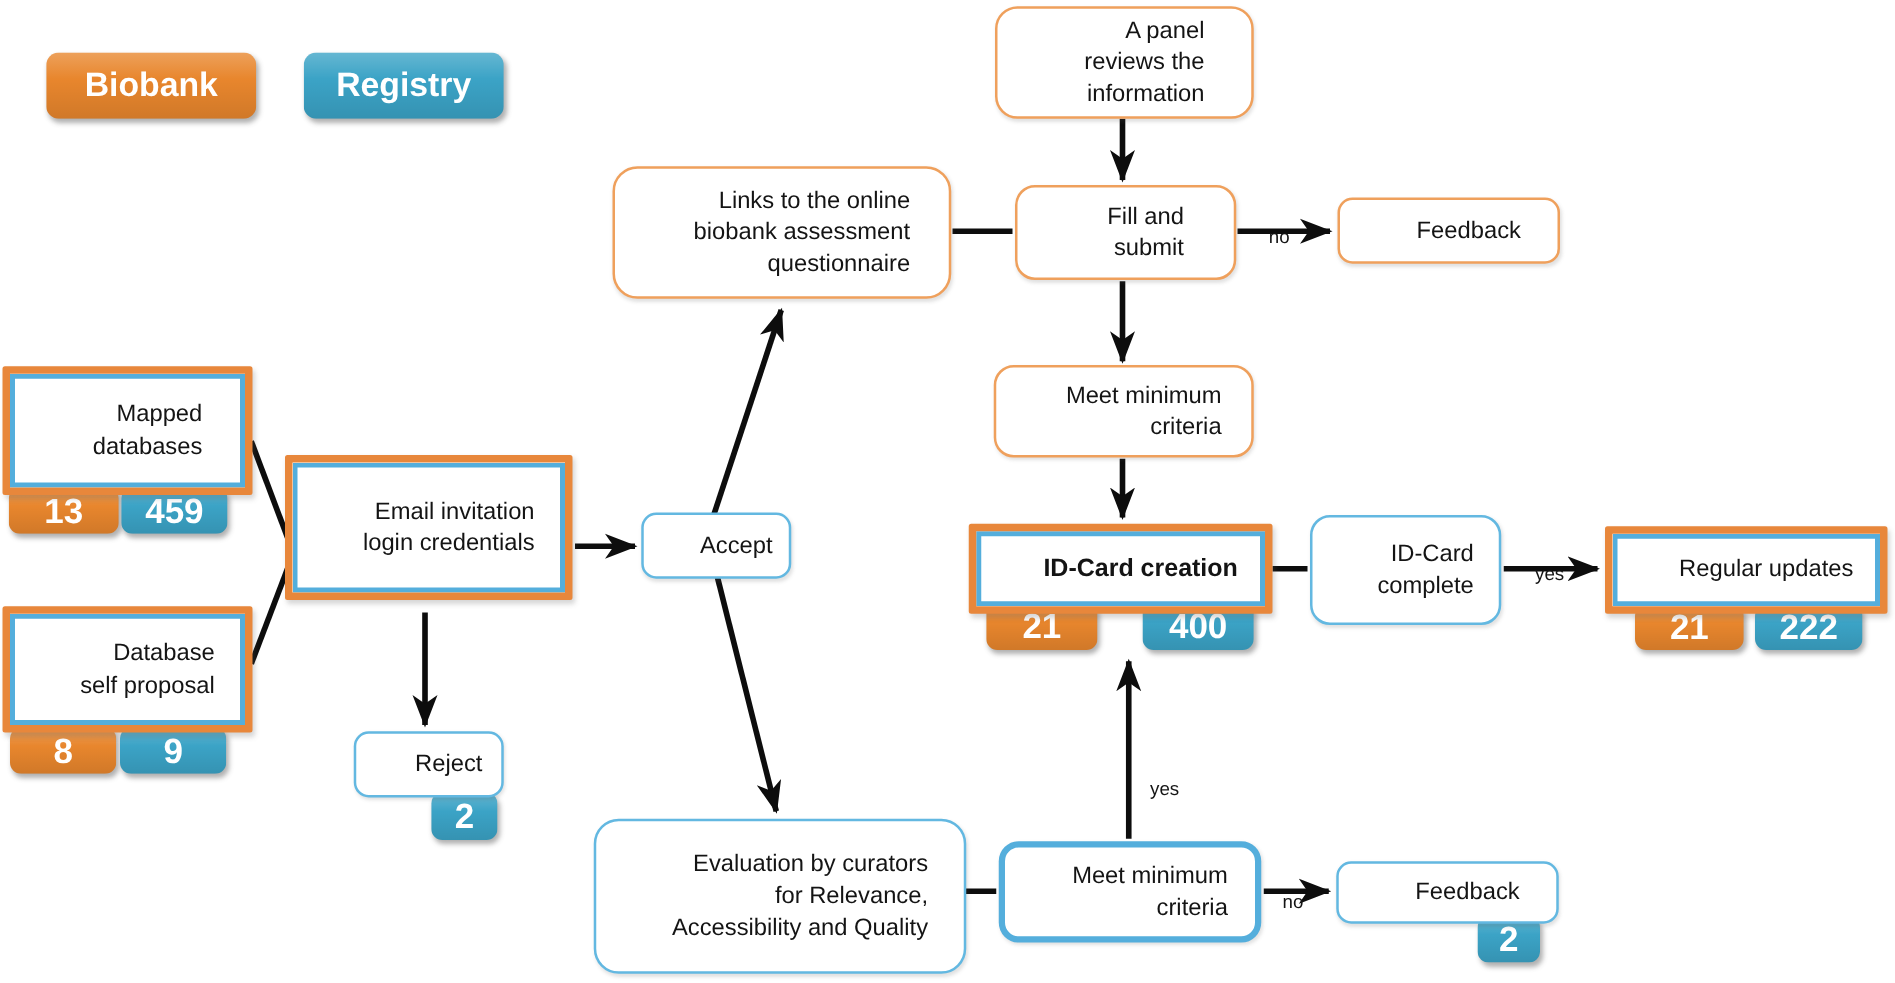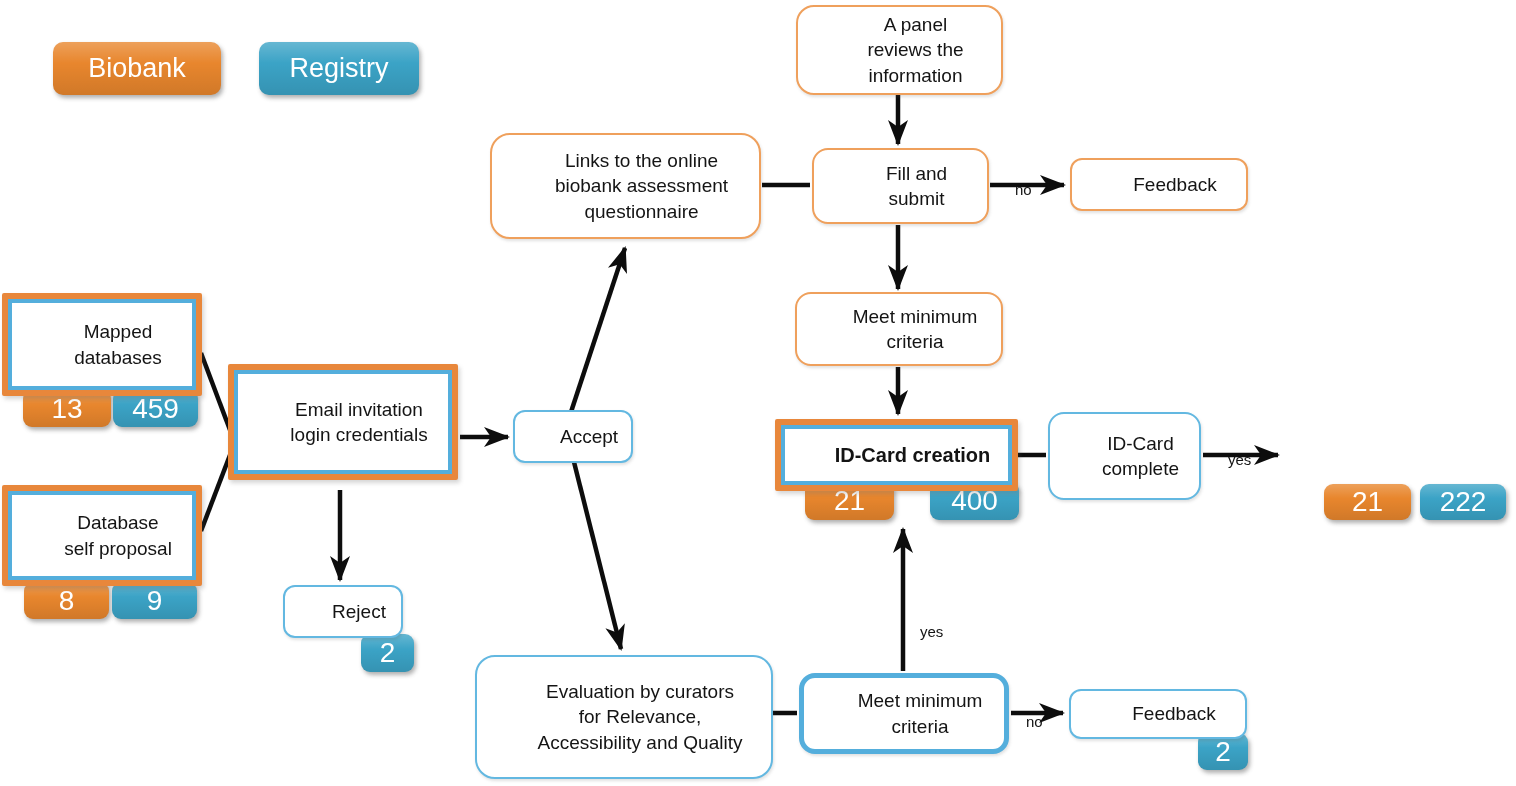--- a/index.html
+++ b/index.html
@@ -3,40 +3,39 @@
 <meta charset="utf-8">
 <style>
   html,body{margin:0;padding:0;background:#fff;}
   .canvas{
     position:relative;width:1516px;height:786px;background:#ffffff;
     font-family:"Liberation Sans",sans-serif;color:#141414;overflow:hidden;
   }
   
   .node{
     position:absolute;box-sizing:border-box;background:#fff;
-    display:flex;align-items:center;justify-content:center;text-align:center;
+    display:flex;align-items:center;justify-content:center;text-align:right;
     white-space:pre-line;font-size:19px;line-height:1.32;z-index:3;
     box-shadow:1px 2px 3px rgba(90,90,90,.18);
     padding-left:32px;
   }
   .b-orange{border:2.5px solid var(--orange_border);border-radius:16px;}
   .b-blue{border:2.5px solid var(--blue_border);border-radius:12px;}
   .b-blue-thick{border:5px solid var(--blue_border_thick);border-radius:16px;}
   .double{
     border:6px solid var(--double_outer_orange);border-radius:2px;
     box-shadow:inset 0 0 0 4px var(--double_inner_blue),2px 3px 4px rgba(90,90,90,.25);
   }
   .bold{font-weight:bold;font-size:20px;}
   
   .pill{
     position:absolute;display:flex;align-items:center;justify-content:center;
-    color:#fff;font-weight:normal;border-radius:10px;z-index:3;
+    color:#fff;font-weight:bold;border-radius:10px;z-index:3;
     box-shadow:2px 3px 4px rgba(80,80,80,.45);
     background-image:linear-gradient(180deg,rgba(255,255,255,.22),rgba(255,255,255,0) 40%,rgba(0,0,0,.10));
-    margin-left:16px;
   }
   .legend{font-size:27px;}
   .badge{font-size:28px;z-index:2;border-radius:9px;}
   .orange{background-color:var(--biobank_orange);}
   .blue{background-color:var(--registry_blue);}
   
   .arrow-layer{position:absolute;left:0;top:0;z-index:1;pointer-events:none;}
   .arrow-line{stroke:var(--arrow_black);stroke-width:4.5;fill:none;}
   .edge-label{position:absolute;font-size:15px;z-index:4;margin-top:48px;}
 </style>
@@ -86,20 +85,21 @@
 
   <div class="pill badge orange" style="left:789px;top:482px;width:89px;height:38px;">21</div>
   <div class="pill badge blue" style="left:914px;top:482px;width:89px;height:38px;">400</div>
   <div class="node double bold" style="left:775px;top:419px;width:243px;height:72px;">ID-Card creation</div>
 
   <div class="node b-blue" style="left:1048px;top:412px;width:153px;height:88px;border-radius:16px;">ID-Card
 complete</div>
 
   <div class="pill badge orange" style="left:1308px;top:484px;width:87px;height:36px;">21</div>
   <div class="pill badge blue" style="left:1404px;top:484px;width:86px;height:36px;">222</div>
+  <div class="node double" style="left:1284px;top:421px;width:226px;height:70px;">Regular updates</div>
 
   <div class="pill badge orange" style="left:7px;top:390px;width:88px;height:37px;">13</div>
   <div class="pill badge blue" style="left:97px;top:390px;width:85px;height:37px;">459</div>
   <div class="node double" style="left:2px;top:293px;width:200px;height:103px;">Mapped
 databases</div>
 
   <div class="pill badge orange" style="left:8px;top:582px;width:85px;height:37px;">8</div>
   <div class="pill badge blue" style="left:96px;top:582px;width:85px;height:37px;">9</div>
   <div class="node double" style="left:2px;top:485px;width:200px;height:101px;">Database
 self proposal</div>

